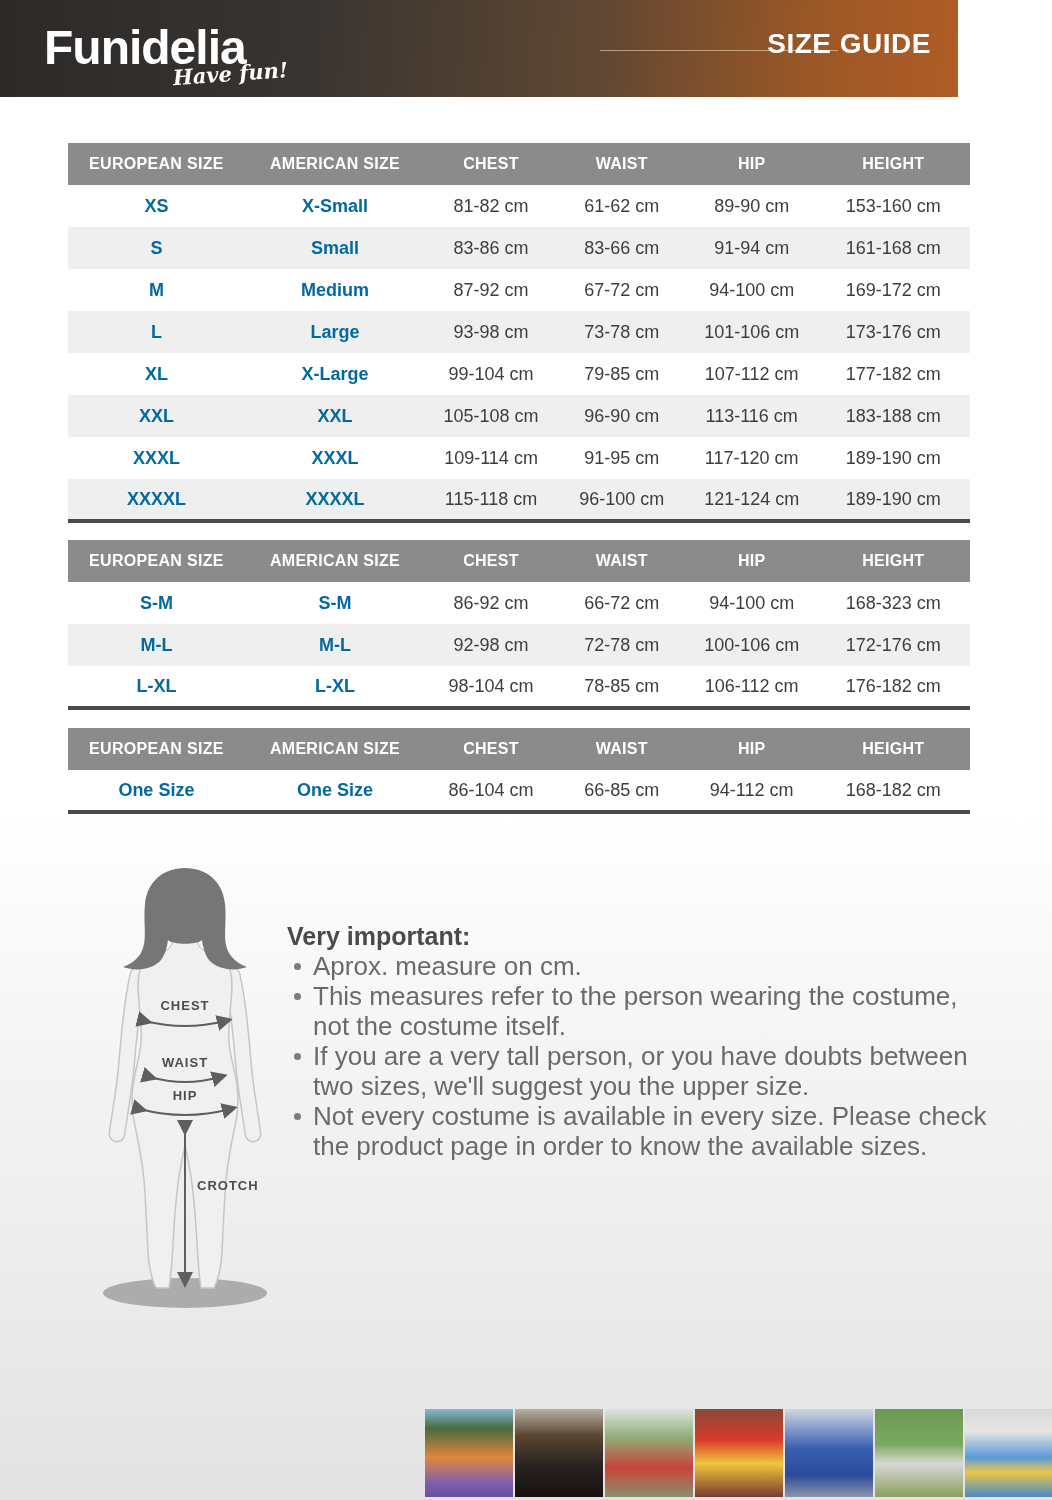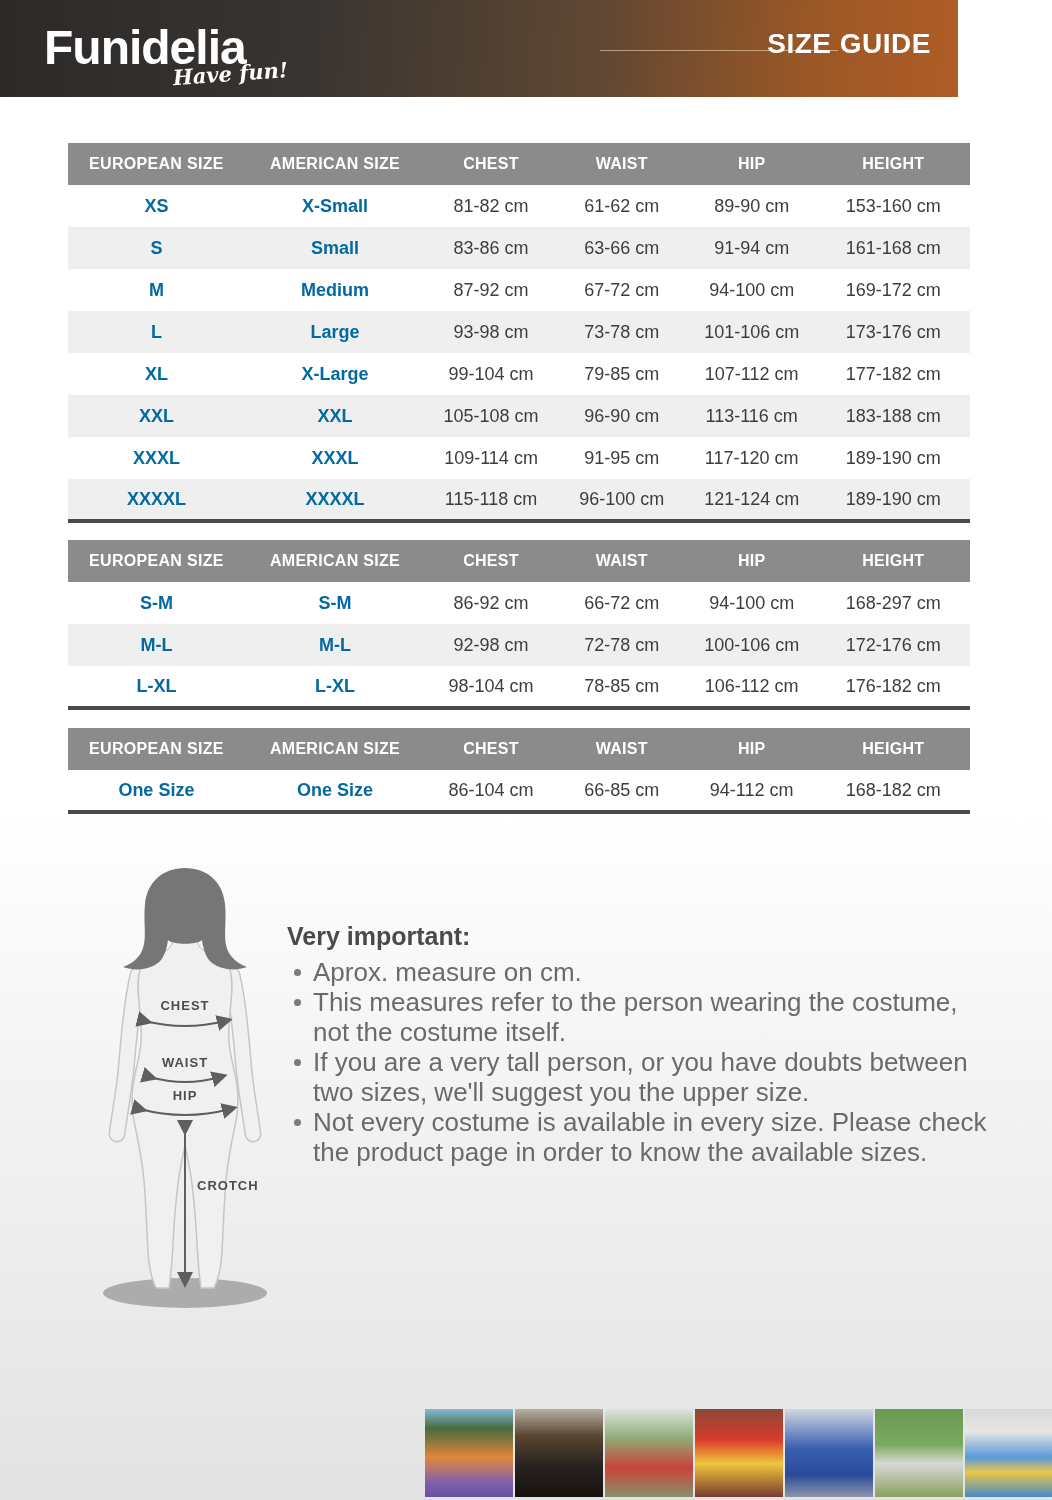--- a/index.html
+++ b/index.html
@@ -68,21 +68,21 @@
 
   
   .figure-svg { position: absolute; left: 75px; top: 850px; width: 220px; height: 465px; }
   .fig-label {
     font-family: "Liberation Sans", sans-serif;
     font-size: 13px; font-weight: bold; fill: #4c4c4c; letter-spacing: 1px;
   }
 
   
   .notes { position: absolute; left: 287px; top: 922px; width: 700px; }
-  .notes h2 { font-size: 25px; font-weight: bold; color: #4a4a4a; margin-bottom: 6px; }
+  .notes h2 { font-size: 25px; font-weight: bold; color: #4a4a4a; margin-bottom: 0; }
   .notes ul { list-style: none; }
   .notes li {
     position: relative; padding-left: 26px;
     font-size: 26px; line-height: 30px; color: #6a6a6a;
   }
   .notes li::before {
     content: ""; position: absolute; left: 7px; top: 12px;
     width: 7px; height: 7px; border-radius: 50%; background: #7b7b7b;
   }
 
@@ -132,21 +132,21 @@
         <td class="size">X-Small</td>
         <td>81-82 cm</td>
         <td>61-62 cm</td>
         <td>89-90 cm</td>
         <td>153-160 cm</td>
       </tr>
       <tr>
         <td class="size">S</td>
         <td class="size">Small</td>
         <td>83-86 cm</td>
-        <td>63-66 cm</td>
+        <td>83-66 cm</td>
         <td>91-94 cm</td>
         <td>161-168 cm</td>
       </tr>
       <tr>
         <td class="size">M</td>
         <td class="size">Medium</td>
         <td>87-92 cm</td>
         <td>67-72 cm</td>
         <td>94-100 cm</td>
         <td>169-172 cm</td>
@@ -213,21 +213,21 @@
         <th>HEIGHT</th>
       </tr>
     </thead>
     <tbody>
       <tr>
         <td class="size">S-M</td>
         <td class="size">S-M</td>
         <td>86-92 cm</td>
         <td>66-72 cm</td>
         <td>94-100 cm</td>
-        <td>168-297 cm</td>
+        <td>168-323 cm</td>
       </tr>
       <tr>
         <td class="size">M-L</td>
         <td class="size">M-L</td>
         <td>92-98 cm</td>
         <td>72-78 cm</td>
         <td>100-106 cm</td>
         <td>172-176 cm</td>
       </tr>
       <tr>

